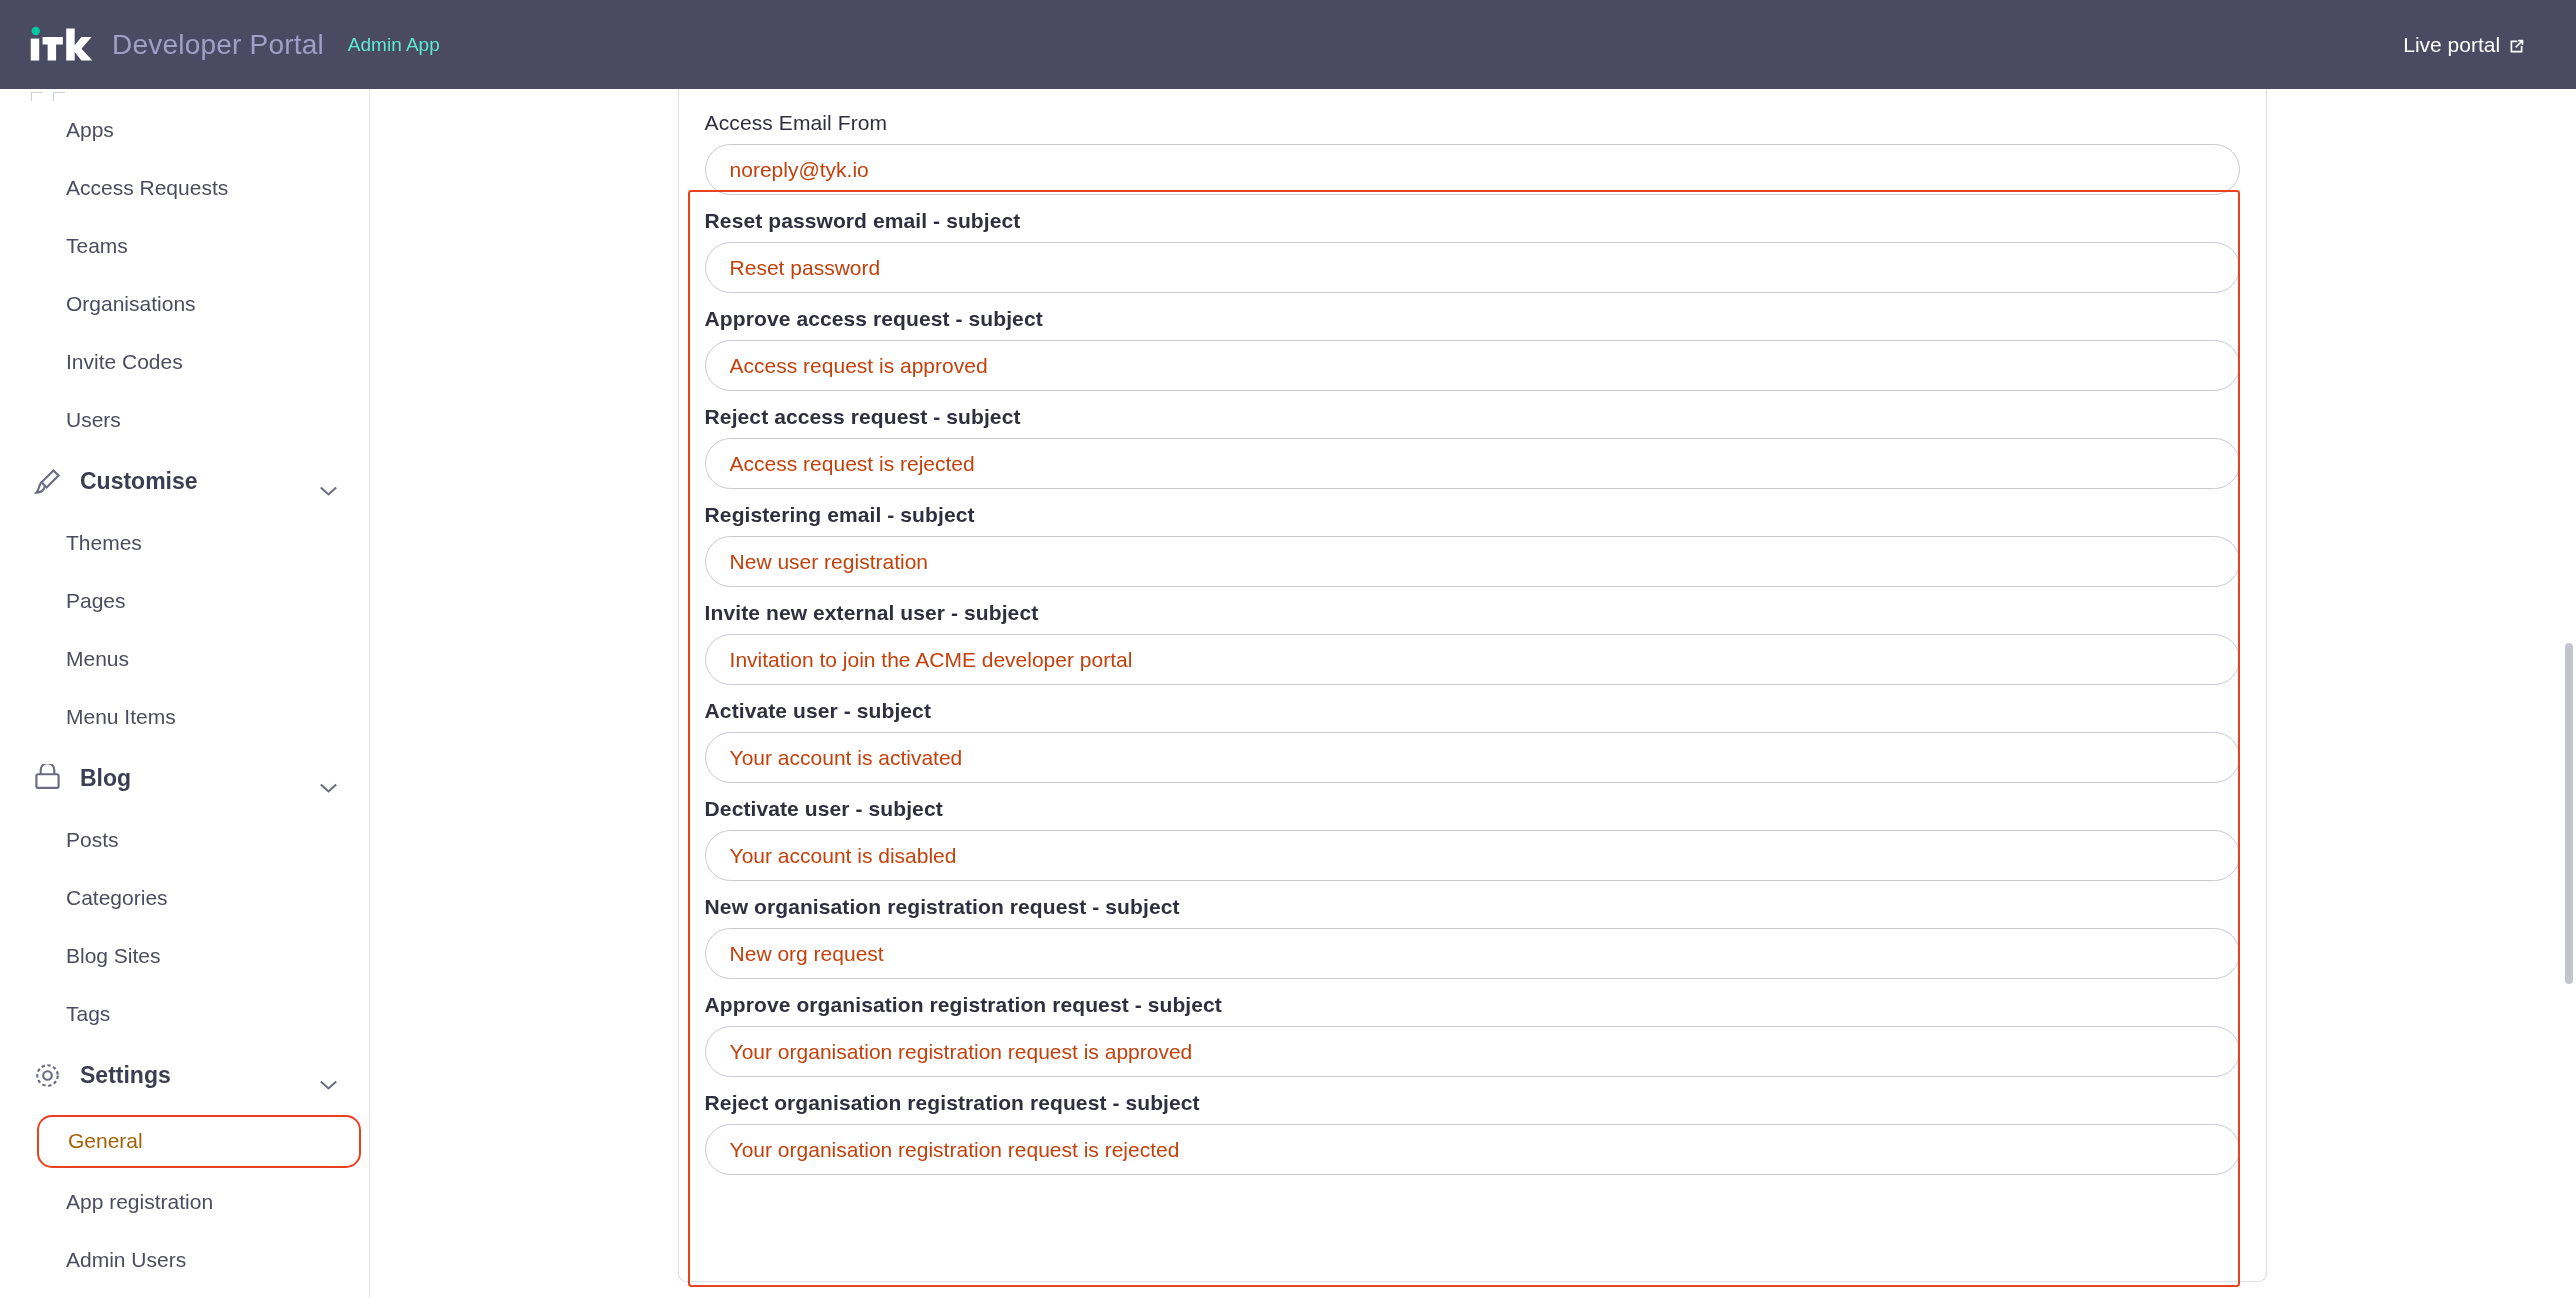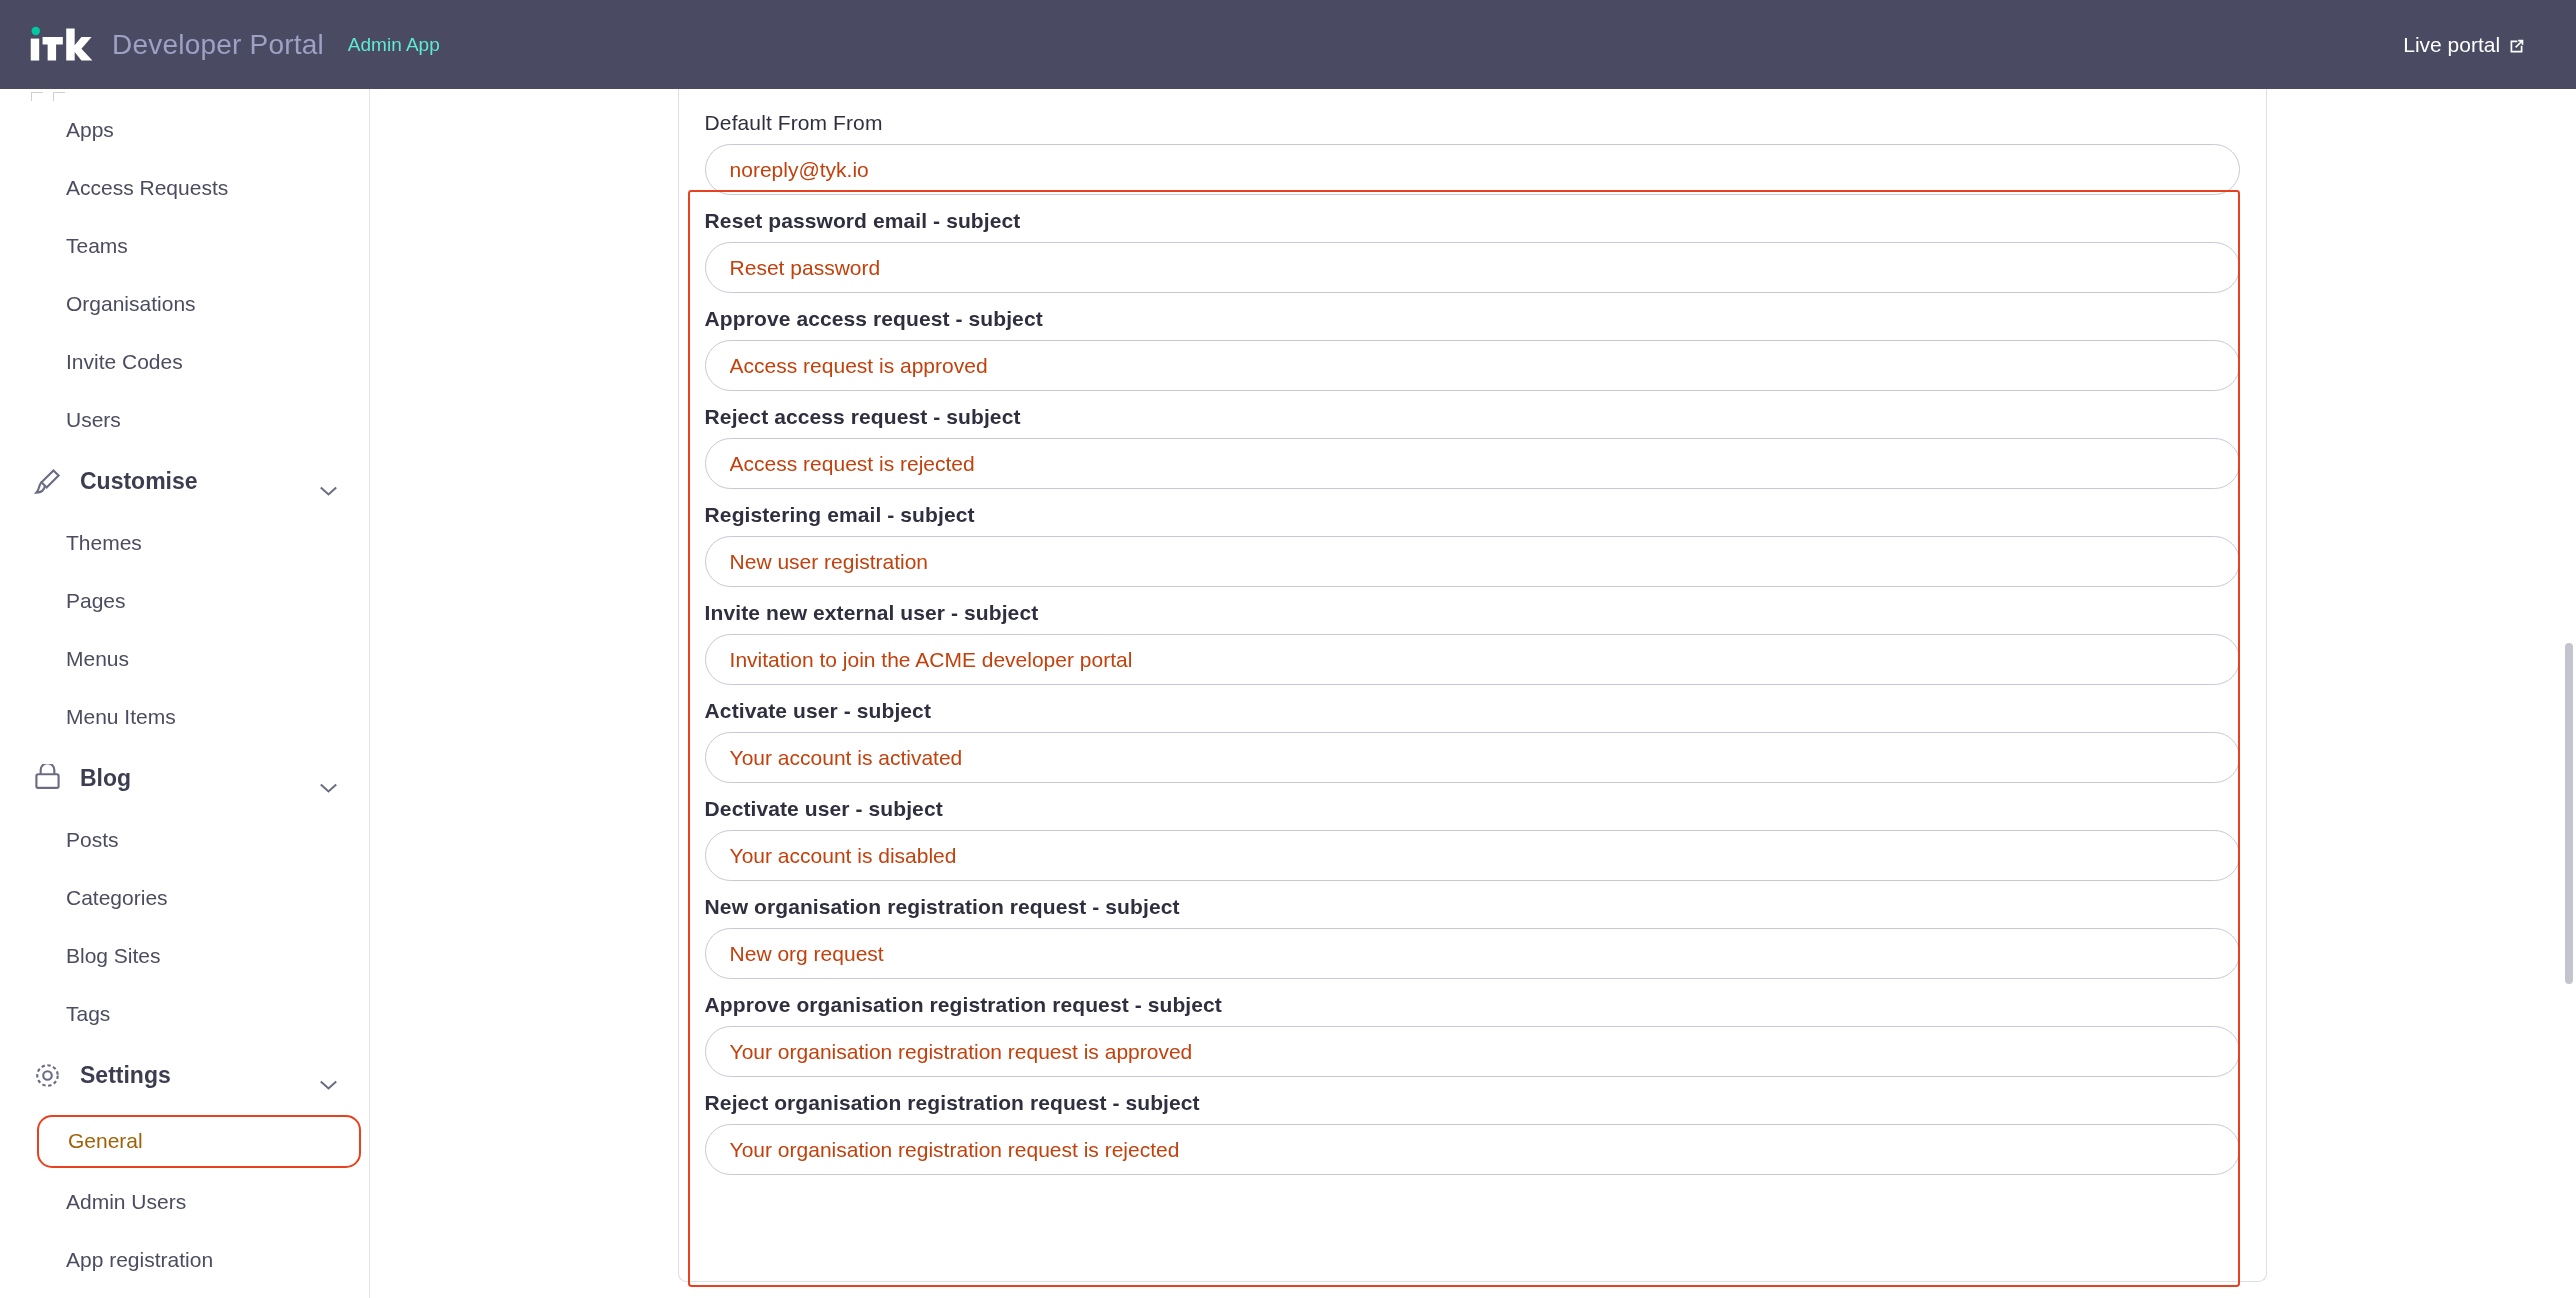--- a/index.html
+++ b/index.html
@@ -306,35 +306,35 @@
           <path d="M2 3 L11 11 L20 3" fill="none" stroke="#6b6b84" stroke-width="2.4"></path>
         </svg>
     </span>
   </div>
   <div style="height:6.8px"></div>
   <div class="side-item active-box">
     <span>General</span>
   </div>
   <div style="height:5.1px"></div>
   <div class="side-item sub">
+    <span>App registration</span>
+  </div>
+  <div class="side-item sub">
     <span>Admin Users</span>
-  </div>
-  <div class="side-item sub">
-    <span>App registration</span>
   </div>
   <div class="bottom-fade"></div>
 </div>
 
 <div class="main">
   <div class="card">
 
     <div class="stack" style="padding-top:22px">
 
       <div class="field row">
-        <div class="field-label light">Default From From</div>
+        <div class="field-label light">Access Email From</div>
         <input class="field-input" value="noreply@tyk.io" style="">
       </div>
 
       <div class="highlight-box"></div>
 
       <div class="field row">
         <div class="field-label">Reset password email - subject</div>
         <input class="field-input" value="Reset password" style="">
       </div>
 

